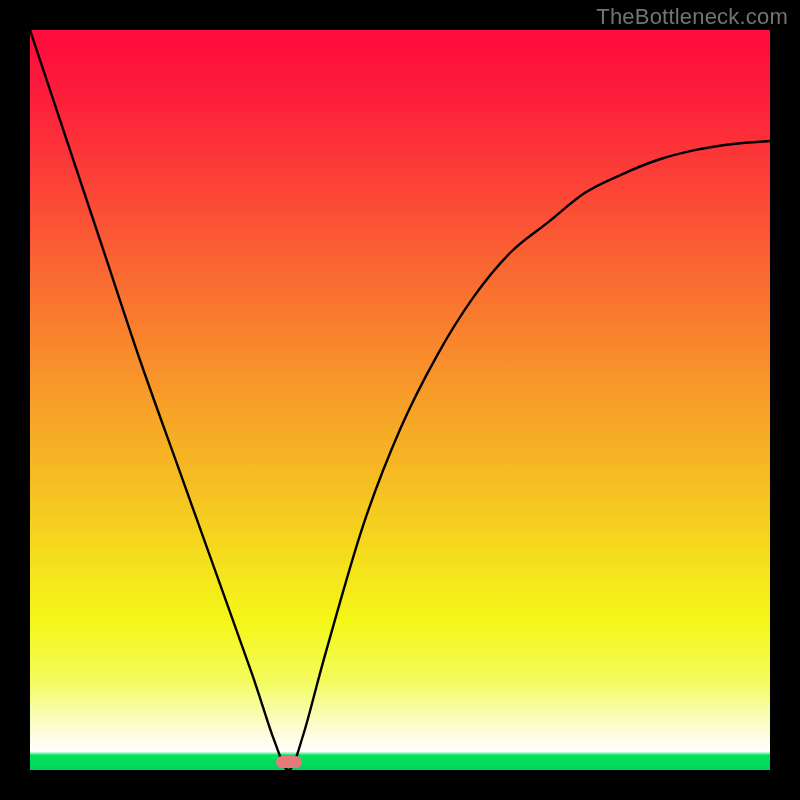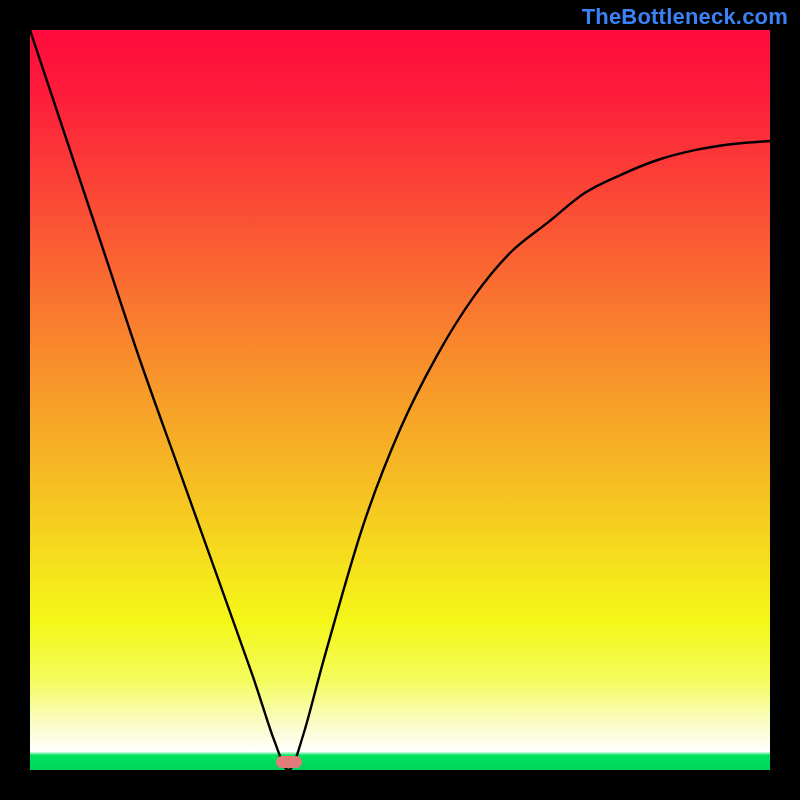--- a/index.html
+++ b/index.html
@@ -54,24 +54,24 @@
     position: absolute;
     width: 26px;
     height: 12px;
     border-radius: 8px;
     background: #e37b7a;
   }
   .watermark {
     position: absolute;
     top: 4px;
     right: 12px;
-    color: #3b82f6;
+    color: #737373;
     font-size: 22px;
     letter-spacing: 0.2px;
-    font-weight: 700;
+    font-weight: 400;
   }
 </style>
 </head>
 <body>
 
 <div class="frame">
   <div class="gradient-bg"></div>
 
   <svg class="curve" viewBox="0 0 740 740" preserveAspectRatio="none">
     <path id="curve-path" fill="none" stroke="#000000" stroke-width="2.4" stroke-linecap="round" stroke-linejoin="round" d="M 0 0 C 6.166666666666667 18.5 24.666666666666664 74 37 111 C 49.333333333333336 148 61.666666666666664 185 74 222 C 86.33333333333333 259 98.66666666666667 297.2333333333333 111 332.99999999999994 C 123.33333333333333 368.7666666666666 135.66666666666666 402.06666666666666 148 436.6 C 160.33333333333334 471.1333333333334 172.66666666666666 505.66666666666674 185 540.2 C 197.33333333333334 574.7333333333333 212.13333333333333 615.4333333333333 222 643.8 C 231.86666666666667 672.1666666666666 238.03333333333336 694.3666666666667 244.20000000000002 710.4 C 250.36666666666667 726.4333333333333 254.06666666666666 741.2333333333333 259 740 C 263.93333333333334 738.7666666666667 267.6333333333333 722.7333333333333 273.8 703 C 279.9666666666667 683.2666666666667 286.1333333333333 656.1333333333333 296 621.6 C 305.8666666666667 587.0666666666667 320.6666666666667 532.8 333 495.79999999999995 C 345.3333333333333 458.79999999999995 357.66666666666663 427.96666666666664 370 399.59999999999997 C 382.33333333333337 371.2333333333333 394.66666666666674 347.79999999999995 407.00000000000006 325.59999999999997 C 419.33333333333337 303.4 431.6666666666667 283.66666666666663 444 266.4 C 456.3333333333333 249.13333333333333 468.6666666666667 234.33333333333334 481 222 C 493.3333333333333 209.66666666666666 505.6666666666667 202.26666666666665 518 192.39999999999998 C 530.3333333333334 182.5333333333333 542.6666666666666 170.81666666666663 555 162.79999999999995 C 567.3333333333334 154.78333333333327 579.6666666666666 149.84999999999994 592 144.29999999999995 C 604.3333333333334 138.74999999999997 616.6666666666666 133.57 629 129.5 C 641.3333333333334 125.43 653.6666666666666 122.46999999999998 666 119.88 C 678.3333333333334 117.29 690.6666666666666 115.44000000000004 703 113.96000000000004 C 715.3333333333334 112.48000000000003 733.8333333333334 111.49333333333334 740 111"></path>

